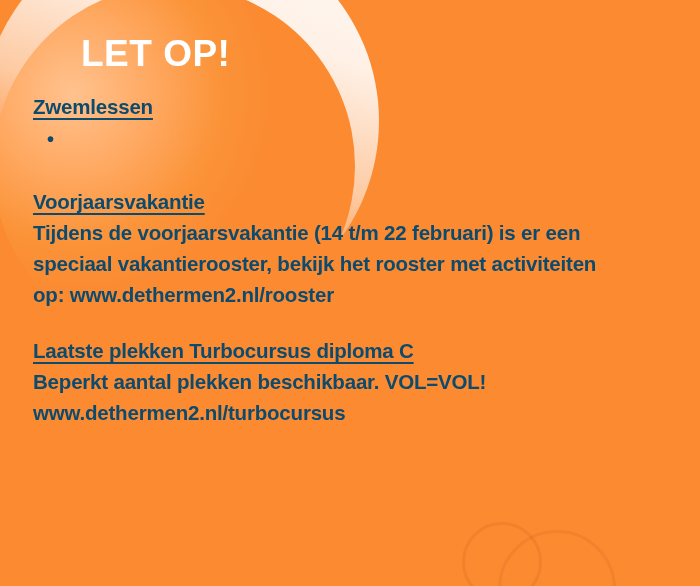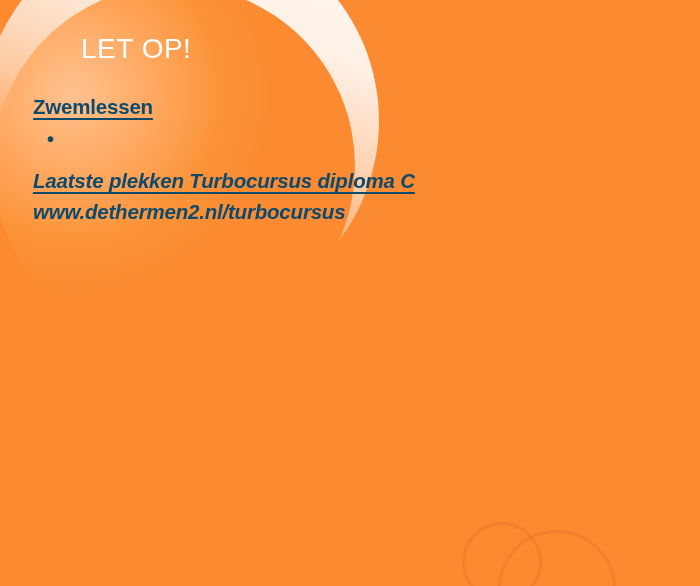--- a/index.html
+++ b/index.html
@@ -29,34 +29,34 @@
     left:462px;top:522px;width:74px;height:74px;
     border:3px solid rgba(190,85,20,0.16);
   }
   .faint-ring-large{
     left:498px;top:530px;width:112px;height:112px;
     border:3px solid rgba(190,85,20,0.14);
   }
   
   .banner-title{
     position:absolute;left:81px;top:34px;
-    font-size:28px;font-weight:400;color:#ffffff;
+    font-size:37px;font-weight:700;color:#ffffff;
     letter-spacing:0.5px;line-height:1.1;
     white-space:nowrap;
   }
   
   .content{
     position:absolute;left:33px;top:91px;width:664px;
     color:#0c4a6e;
     font-size:20.5px;font-weight:700;
     line-height:31px;letter-spacing:-0.2px;
   }
   .section{margin:0;}
   .section.gap-a{margin-top:31px;}
-  .section.gap-b{margin-top:10px;font-style:italic;}
+  .section.gap-b{margin-top:25px;}
   .heading-line{white-space:nowrap;}
   .heading-text{
     text-decoration:underline;
     text-decoration-thickness:2px;
     text-underline-offset:4px;
   }
   .text-line{white-space:nowrap;}
   .bullet-row{display:flex;margin-top:2px;}
   .bullet-marker{
     flex:0 0 34px;padding-left:14px;box-sizing:border-box;
@@ -86,22 +86,31 @@
       <div class="heading-line">
         <span class="heading-text">Zwemlessen</span>
       </div>
       <div class="bullet-row">
         <span class="bullet-marker">•</span>
         <span class="bullet-text">
         </span>
       </div>
     </div>
 
+    <div class="section gap-a">
+      <div class="heading-line">
+        <span class="heading-text">Voorjaarsvakantie</span>
+      </div>
+      <div class="text-line">Tijdens de voorjaarsvakantie (14 t/m 22 februari) is er een</div>
+      <div class="text-line">speciaal vakantierooster, bekijk het rooster met activiteiten</div>
+      <div class="text-line">op: www.dethermen2.nl/rooster</div>
+    </div>
 
     <div class="section gap-b">
       <div class="heading-line">
         <span class="heading-text">Laatste plekken Turbocursus diploma C</span>
       </div>
+      <div class="text-line">Beperkt aantal plekken beschikbaar. VOL=VOL!</div>
       <div class="text-line">www.dethermen2.nl/turbocursus</div>
     </div>
 
   </div>
 </div>
 
 </body></html>

